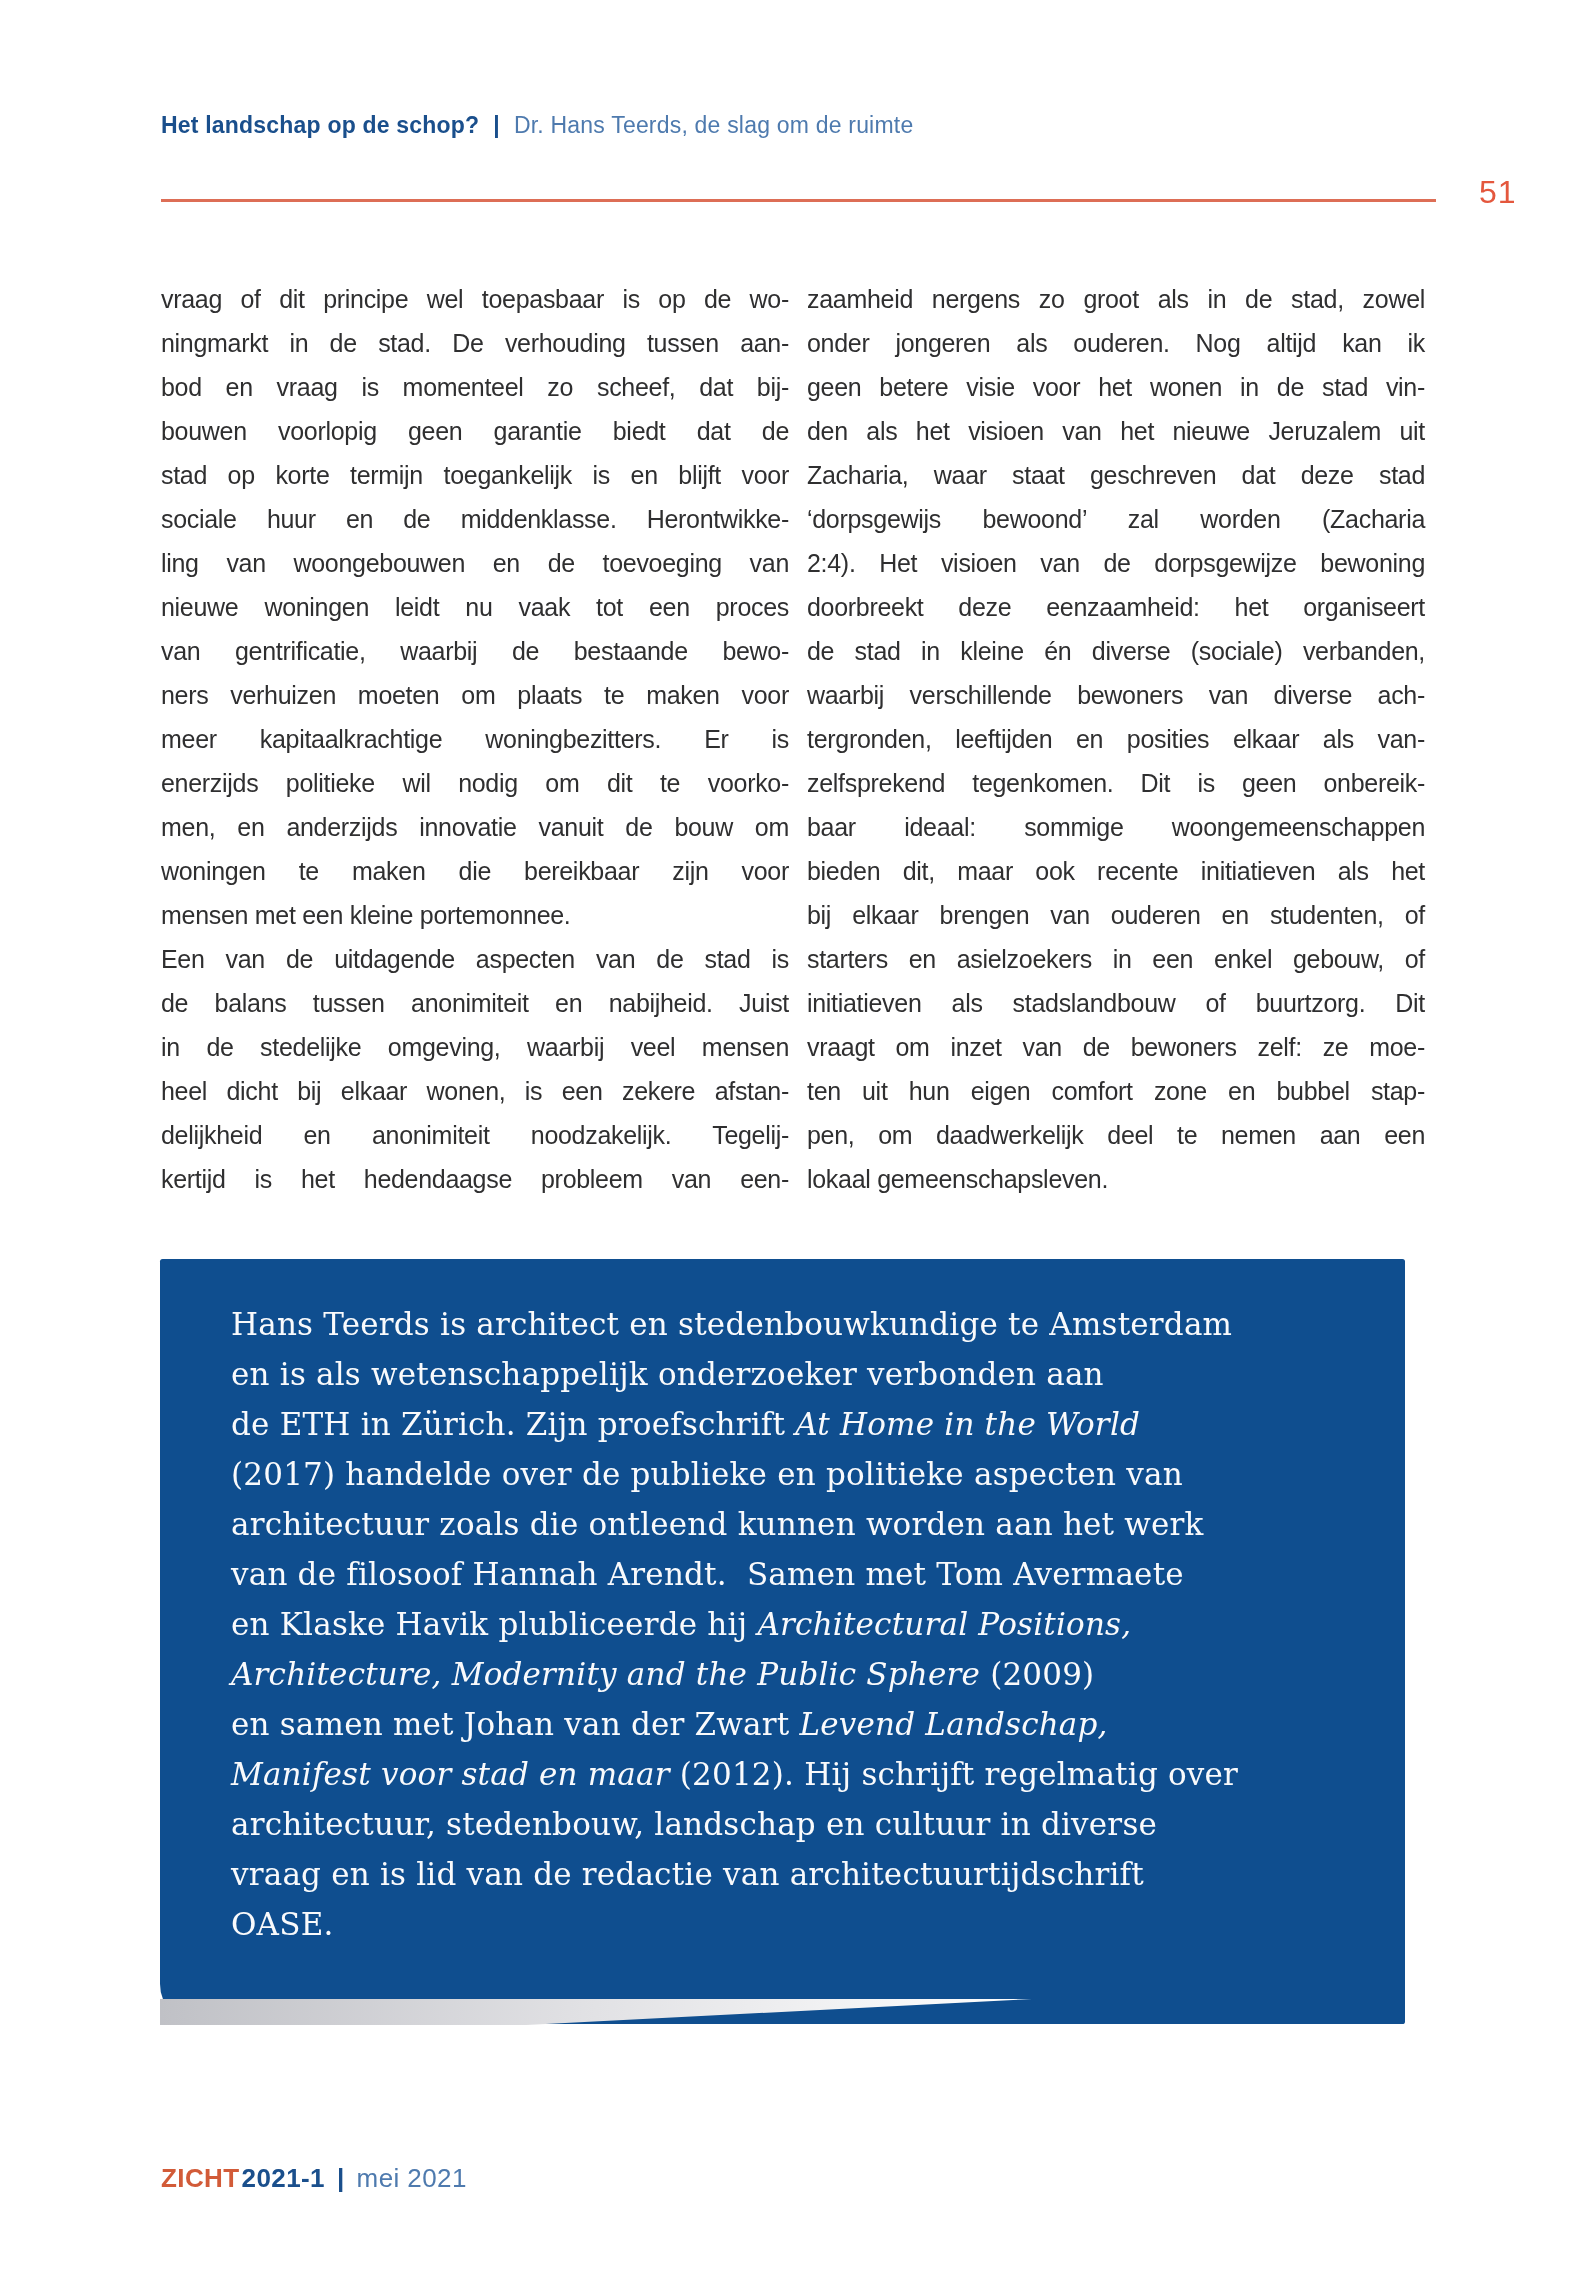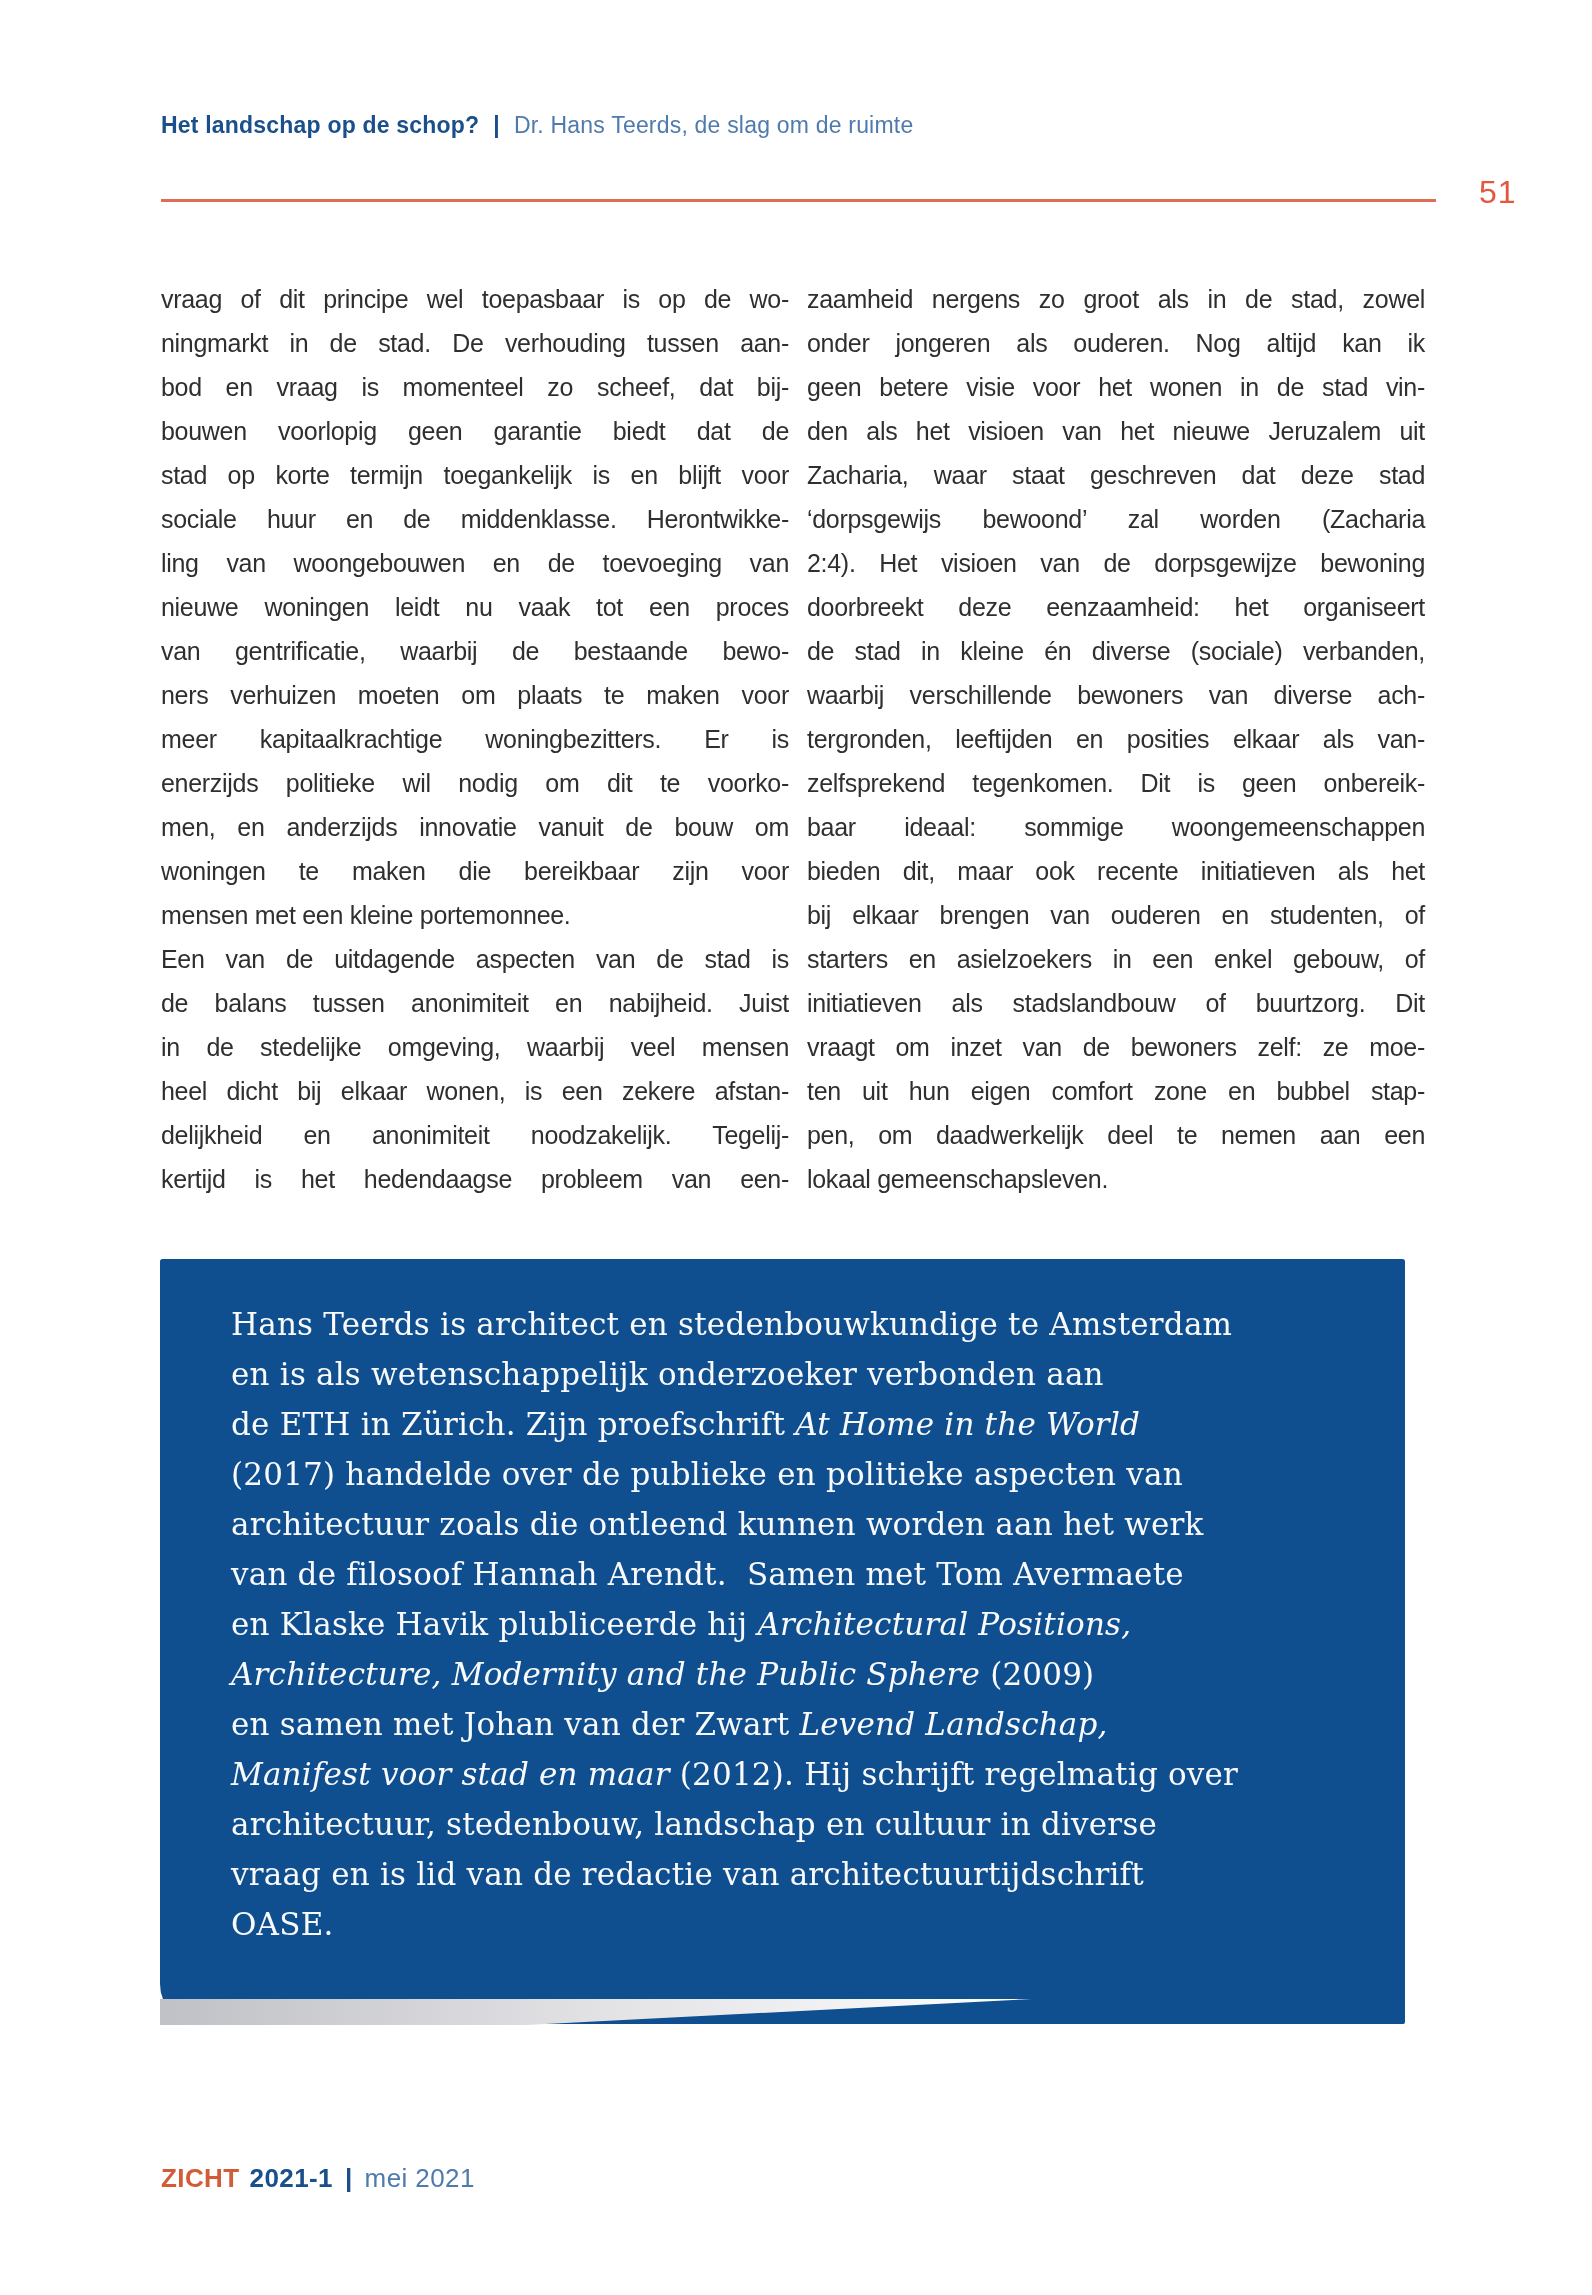--- a/index.html
+++ b/index.html
@@ -65,21 +65,21 @@
   .curl{
     position:absolute;left:160px;top:1999px;width:872px;height:26px;
     background:linear-gradient(to right,#c0c1c6 0%,#e2e2e5 50%,#f6f6f7 85%,#ffffff 100%);
     clip-path:polygon(0 0,100% 0,42% 100%,0 100%);
   }
   .footer{
     position:absolute;left:161px;top:2163px;
     font-size:26px;white-space:nowrap;letter-spacing:0.4px;
   }
   .f-mag{font-weight:bold;color:var(--footer-orange);}
-  .f-issue{font-weight:bold;color:var(--title-blue);margin-left:10px;}
+  .f-issue{font-weight:bold;color:var(--title-blue);margin-left:2px;}
   .f-sep{font-weight:bold;color:var(--title-blue);margin:0 12px;}
   .f-date{font-weight:400;color:var(--subtitle-blue);}
 </style>
 </head>
 <body>
 
 <div id="page">
 
   <div class="header">
     <span class="h-bold">Het landschap op de schop?</span><span class="h-sep">|</span><span class="h-sub">Dr. Hans Teerds, de slag om de ruimte</span>

